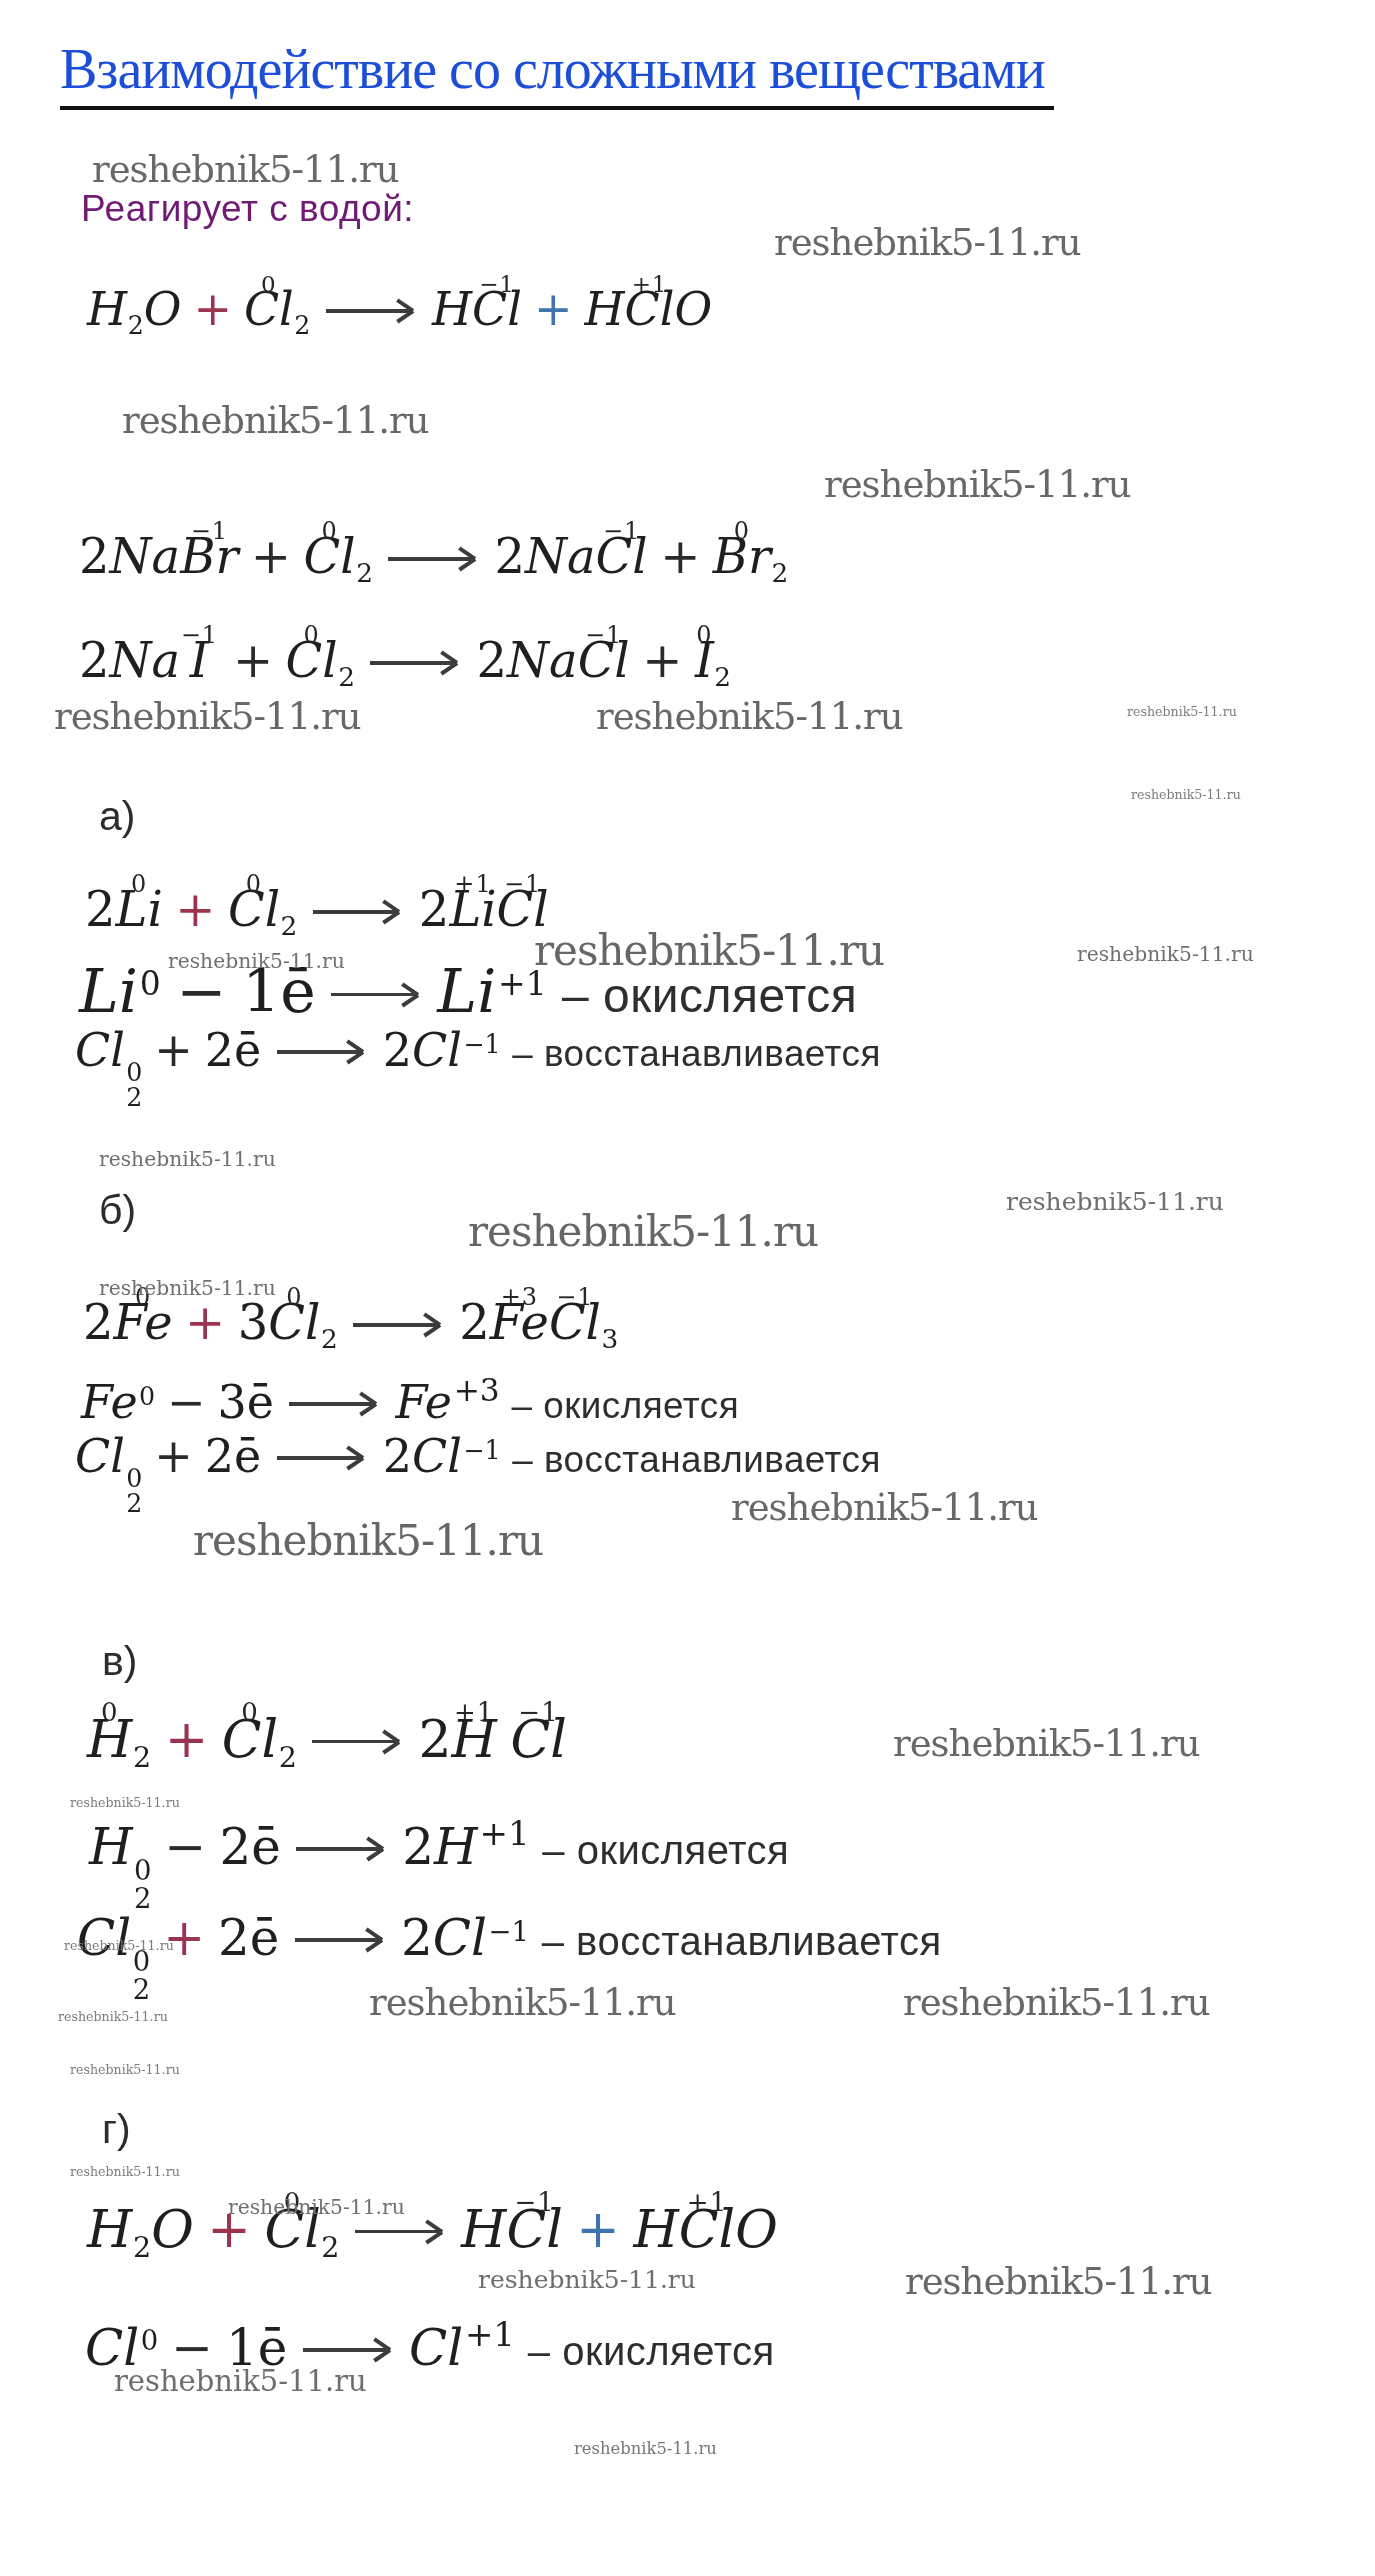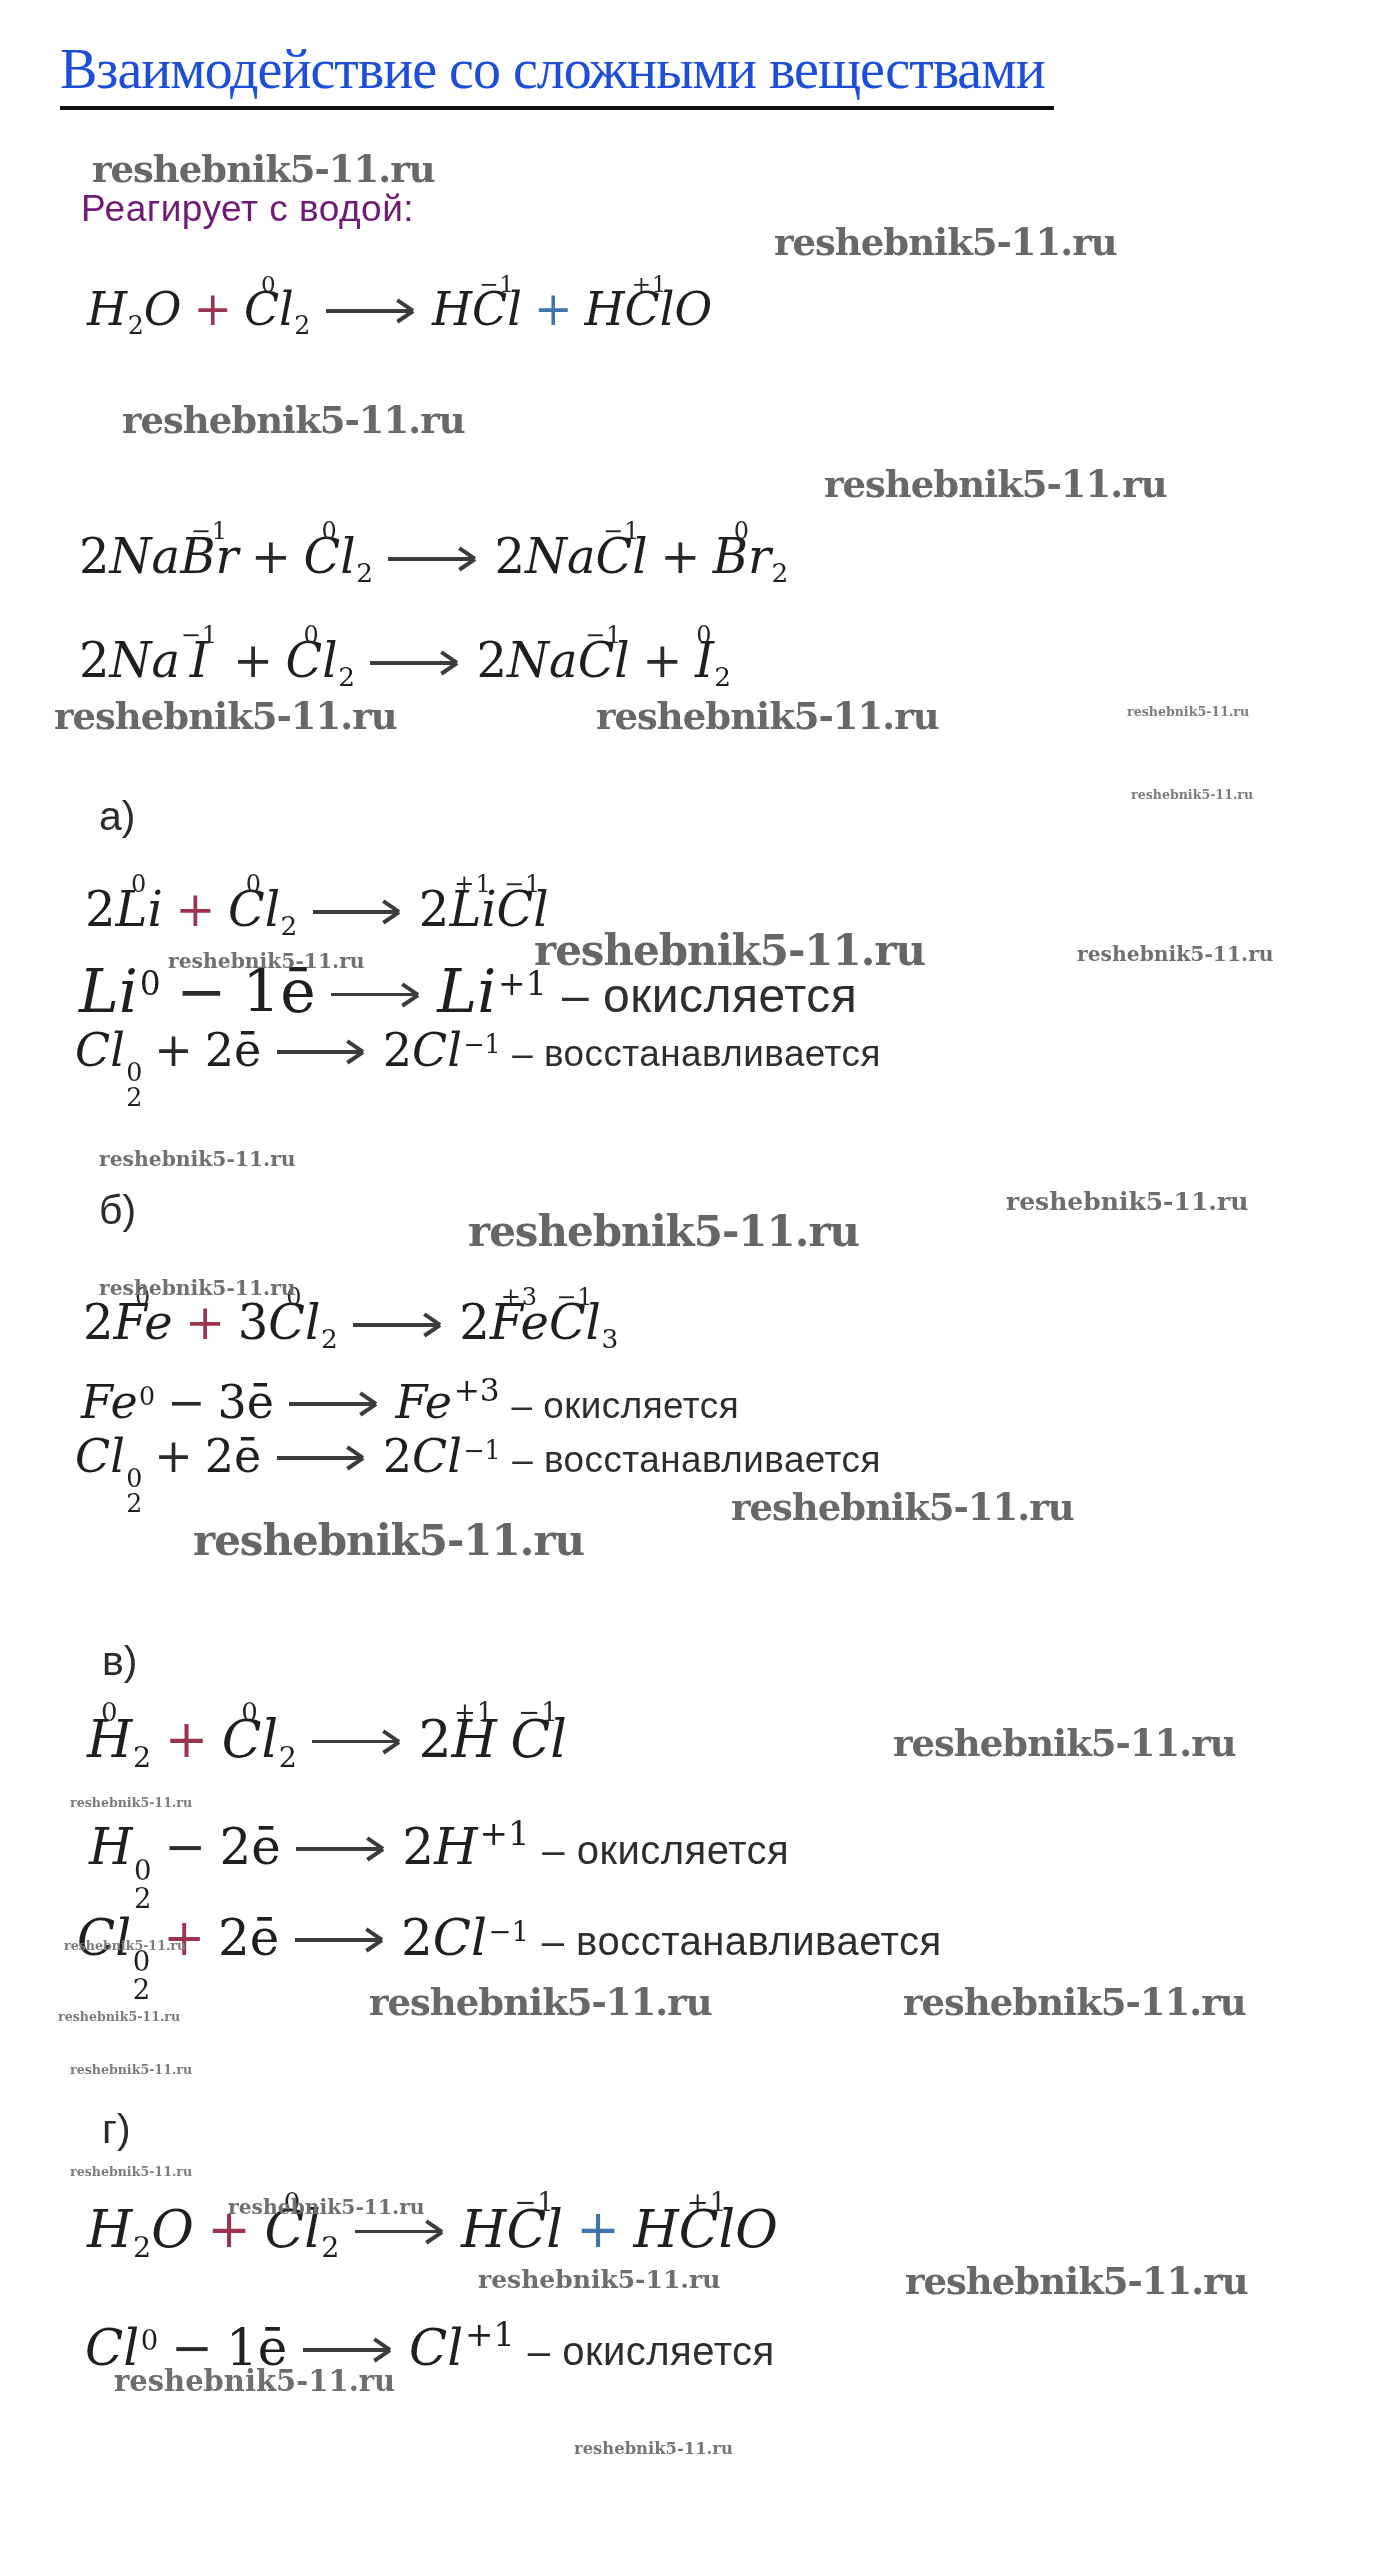--- a/index.html
+++ b/index.html
@@ -81,21 +81,21 @@
   .t-arr::after  { top:0; transform:rotate(-34deg); }
   .t-gap { display:inline-block; }
   .t-lbl {
     font-family:"Liberation Sans","DejaVu Sans",sans-serif; font-style:normal;
     font-size:0.8em; color:#2e2e2e; margin-left:0.32em; letter-spacing:0.5px;
   }
 
   
   .wm {
     position:absolute; font-family:"DejaVu Serif","Liberation Serif",serif;
-    font-weight:700; color:#6e6e6e; white-space:nowrap; line-height:1;
+    font-weight:400; color:#6e6e6e; white-space:nowrap; line-height:1;
   }
   .wm.xs  { font-size:12.6px; color:#7c7c7c; }
   .wm.xsm { font-size:16.4px; color:#767676; }
   .wm.sm  { font-size:20.3px; color:#707070; }
   .wm.md  { font-size:25px; }
   .wm.md2 { font-size:29px; }
   .wm.lg  { font-size:37px; letter-spacing:-1px; color:#686868; }
   .wm.xl  { font-size:42px; letter-spacing:-1px; color:#666666; }
 </style>
 </head>

